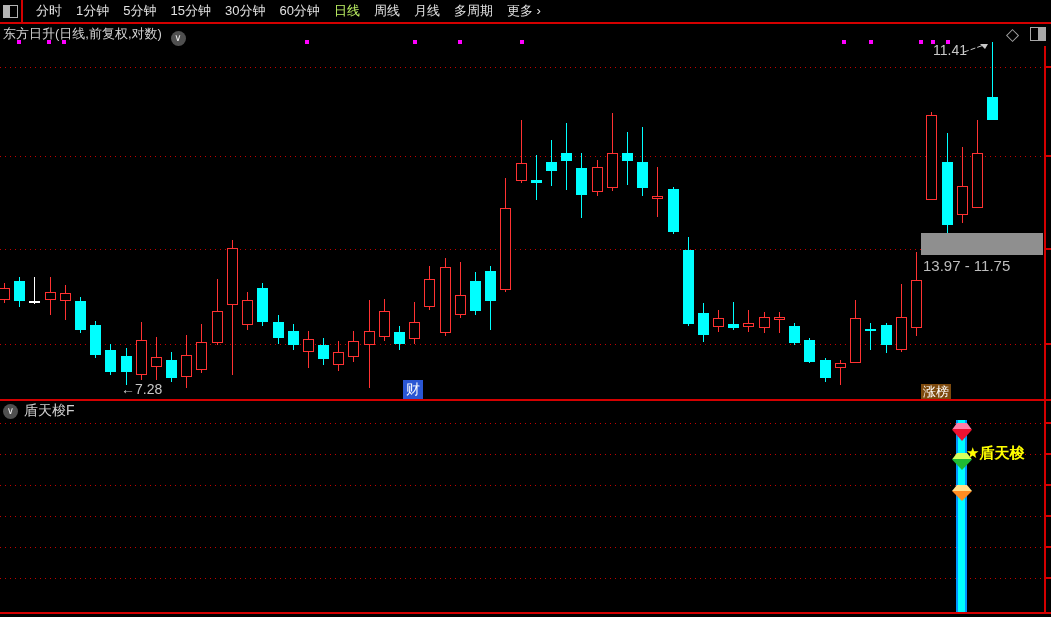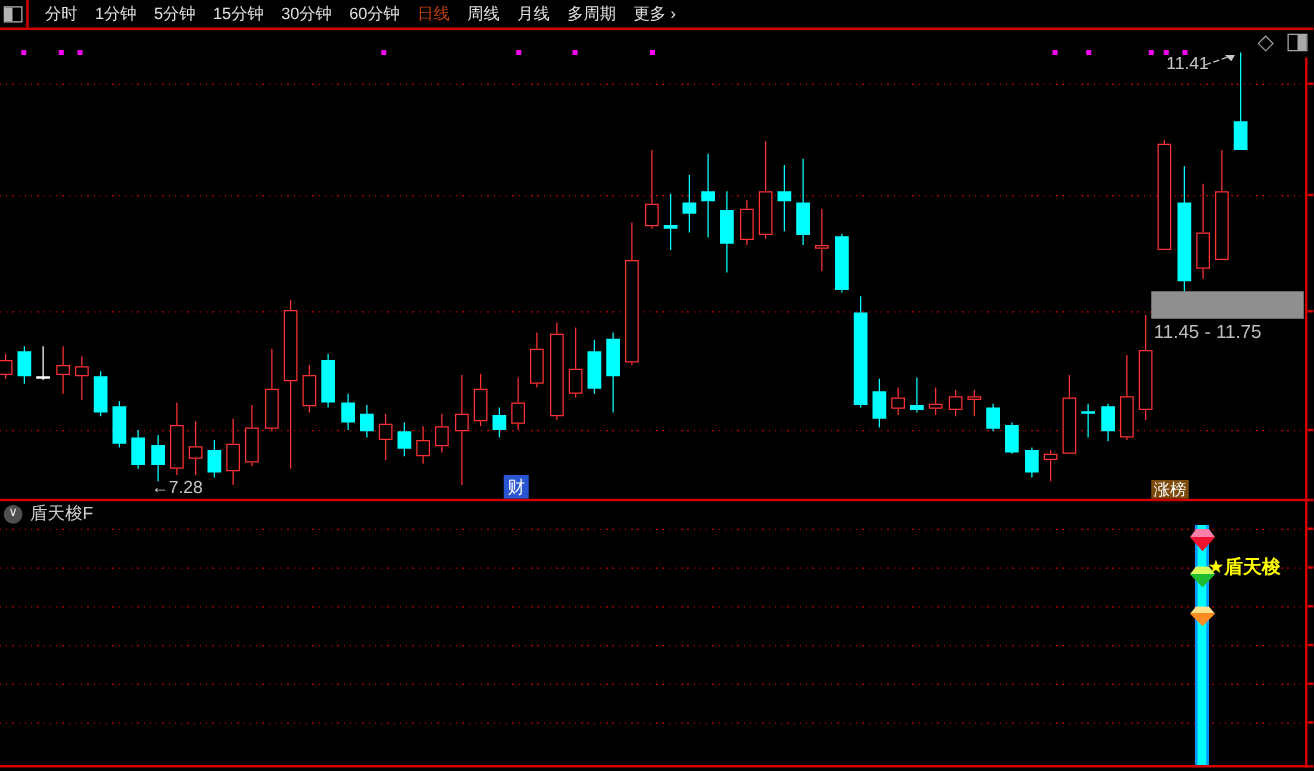--- a/index.html
+++ b/index.html
@@ -8,21 +8,21 @@
   .abs{position:absolute;}
 
   
   .toolbar{position:absolute;left:0;top:0;width:1051px;height:22px;background:#000;
            border-bottom:2px solid #d40000;display:flex;align-items:center;}
   .tb-left{display:flex;align-items:center;height:20px;}
   .win-icon{width:13px;height:11px;border:1px solid #b4b4b4;margin:0 3px 0 3px;position:relative;}
   .win-icon::after{content:"";position:absolute;left:0;top:0;width:6px;height:11px;background:#b4b4b4;}
   .tb-red-sep{width:2px;height:22px;background:#d40000;margin-right:6px;}
   .tb-item{color:#e2e2e2;font-size:13px;padding:0 7px;white-space:nowrap;cursor:default;}
-  .tb-item.active{color:#c2410c;}
+  .tb-item.active{color:#bef264;}
   .tb-right{position:absolute;right:0;top:0;height:22px;display:flex;align-items:center;}
   .tb-ritem{color:#e2e2e2;font-size:13px;padding:0 10px;border-left:1px solid #8a8a8a;white-space:nowrap;}
 
   
   .chart-title{position:absolute;left:3px;top:25px;color:#d2d2d2;font-size:13px;}
   .chev-circle{display:inline-block;width:15px;height:15px;border-radius:50%;background:#4f4f4f;
                color:#e8e8e8;font-size:10px;line-height:14px;text-align:center;vertical-align:-3px;margin-left:5px;}
   .diamond-icon{position:absolute;left:1006px;top:24px;color:#a0a0a0;font-size:17px;}
   .panel-icon{position:absolute;left:1030px;top:27px;width:14px;height:12px;border:1px solid #a8a8a8;}
   .panel-icon::after{content:"";position:absolute;right:0;top:0;width:7px;height:12px;background:#a8a8a8;}
@@ -76,20 +76,24 @@
           <span class="tb-item">60分钟</span>
           <span class="tb-item active">日线</span>
           <span class="tb-item">周线</span>
           <span class="tb-item">月线</span>
           <span class="tb-item">多周期</span>
           <span class="tb-item">更多 ›</span>
         </div>
     </div>
   </div>
 
+  <div class="chart-title">
+    <span>东方日升(日线,前复权,对数)</span>
+    <span class="chev-circle">∨</span>
+  </div>
   <div class="diamond-icon">◇</div>
   <div class="panel-icon"></div>
 
   <div id="paint-layer" class="abs" style="left:0;top:0;width:1051px;height:617px;">
       <div class="gridline" style="top: 67px;"></div>
       <div class="gridline" style="top: 156px;"></div>
       <div class="gridline" style="top: 249px;"></div>
       <div class="gridline" style="top: 344px;"></div>
       <div class="gridline" style="top: 423px;"></div>
       <div class="gridline" style="top: 454px;"></div>
@@ -247,21 +251,21 @@
       <div class="mdot" style="left: 458px;"></div>
       <div class="mdot" style="left: 520px;"></div>
       <div class="mdot" style="left: 842px;"></div>
       <div class="mdot" style="left: 869px;"></div>
       <div class="mdot" style="left: 919px;"></div>
       <div class="mdot" style="left: 931px;"></div>
       <div class="mdot" style="left: 946px;"></div>
     </div>
 
   <div class="range-box"></div>
-  <div class="range-label">11.45 - 11.75</div>
+  <div class="range-label">13.97 - 11.75</div>
   <div class="high-label">11.41</div>
   <svg class="abs" style="left:962px;top:40px;" width="30" height="16">
     <line x1="2" y1="12" x2="22" y2="5" stroke="#c8c8c8" stroke-width="1" stroke-dasharray="5 2"></line>
     <polygon points="26,4 18,4 23,9" fill="#c8c8c8"></polygon>
   </svg>
   <div class="low-label">←7.28</div>
   <div class="fin-label">财</div>
   <div class="rank-label">涨榜</div>
 
   <div class="hdivider" style="top:399px;"></div>

